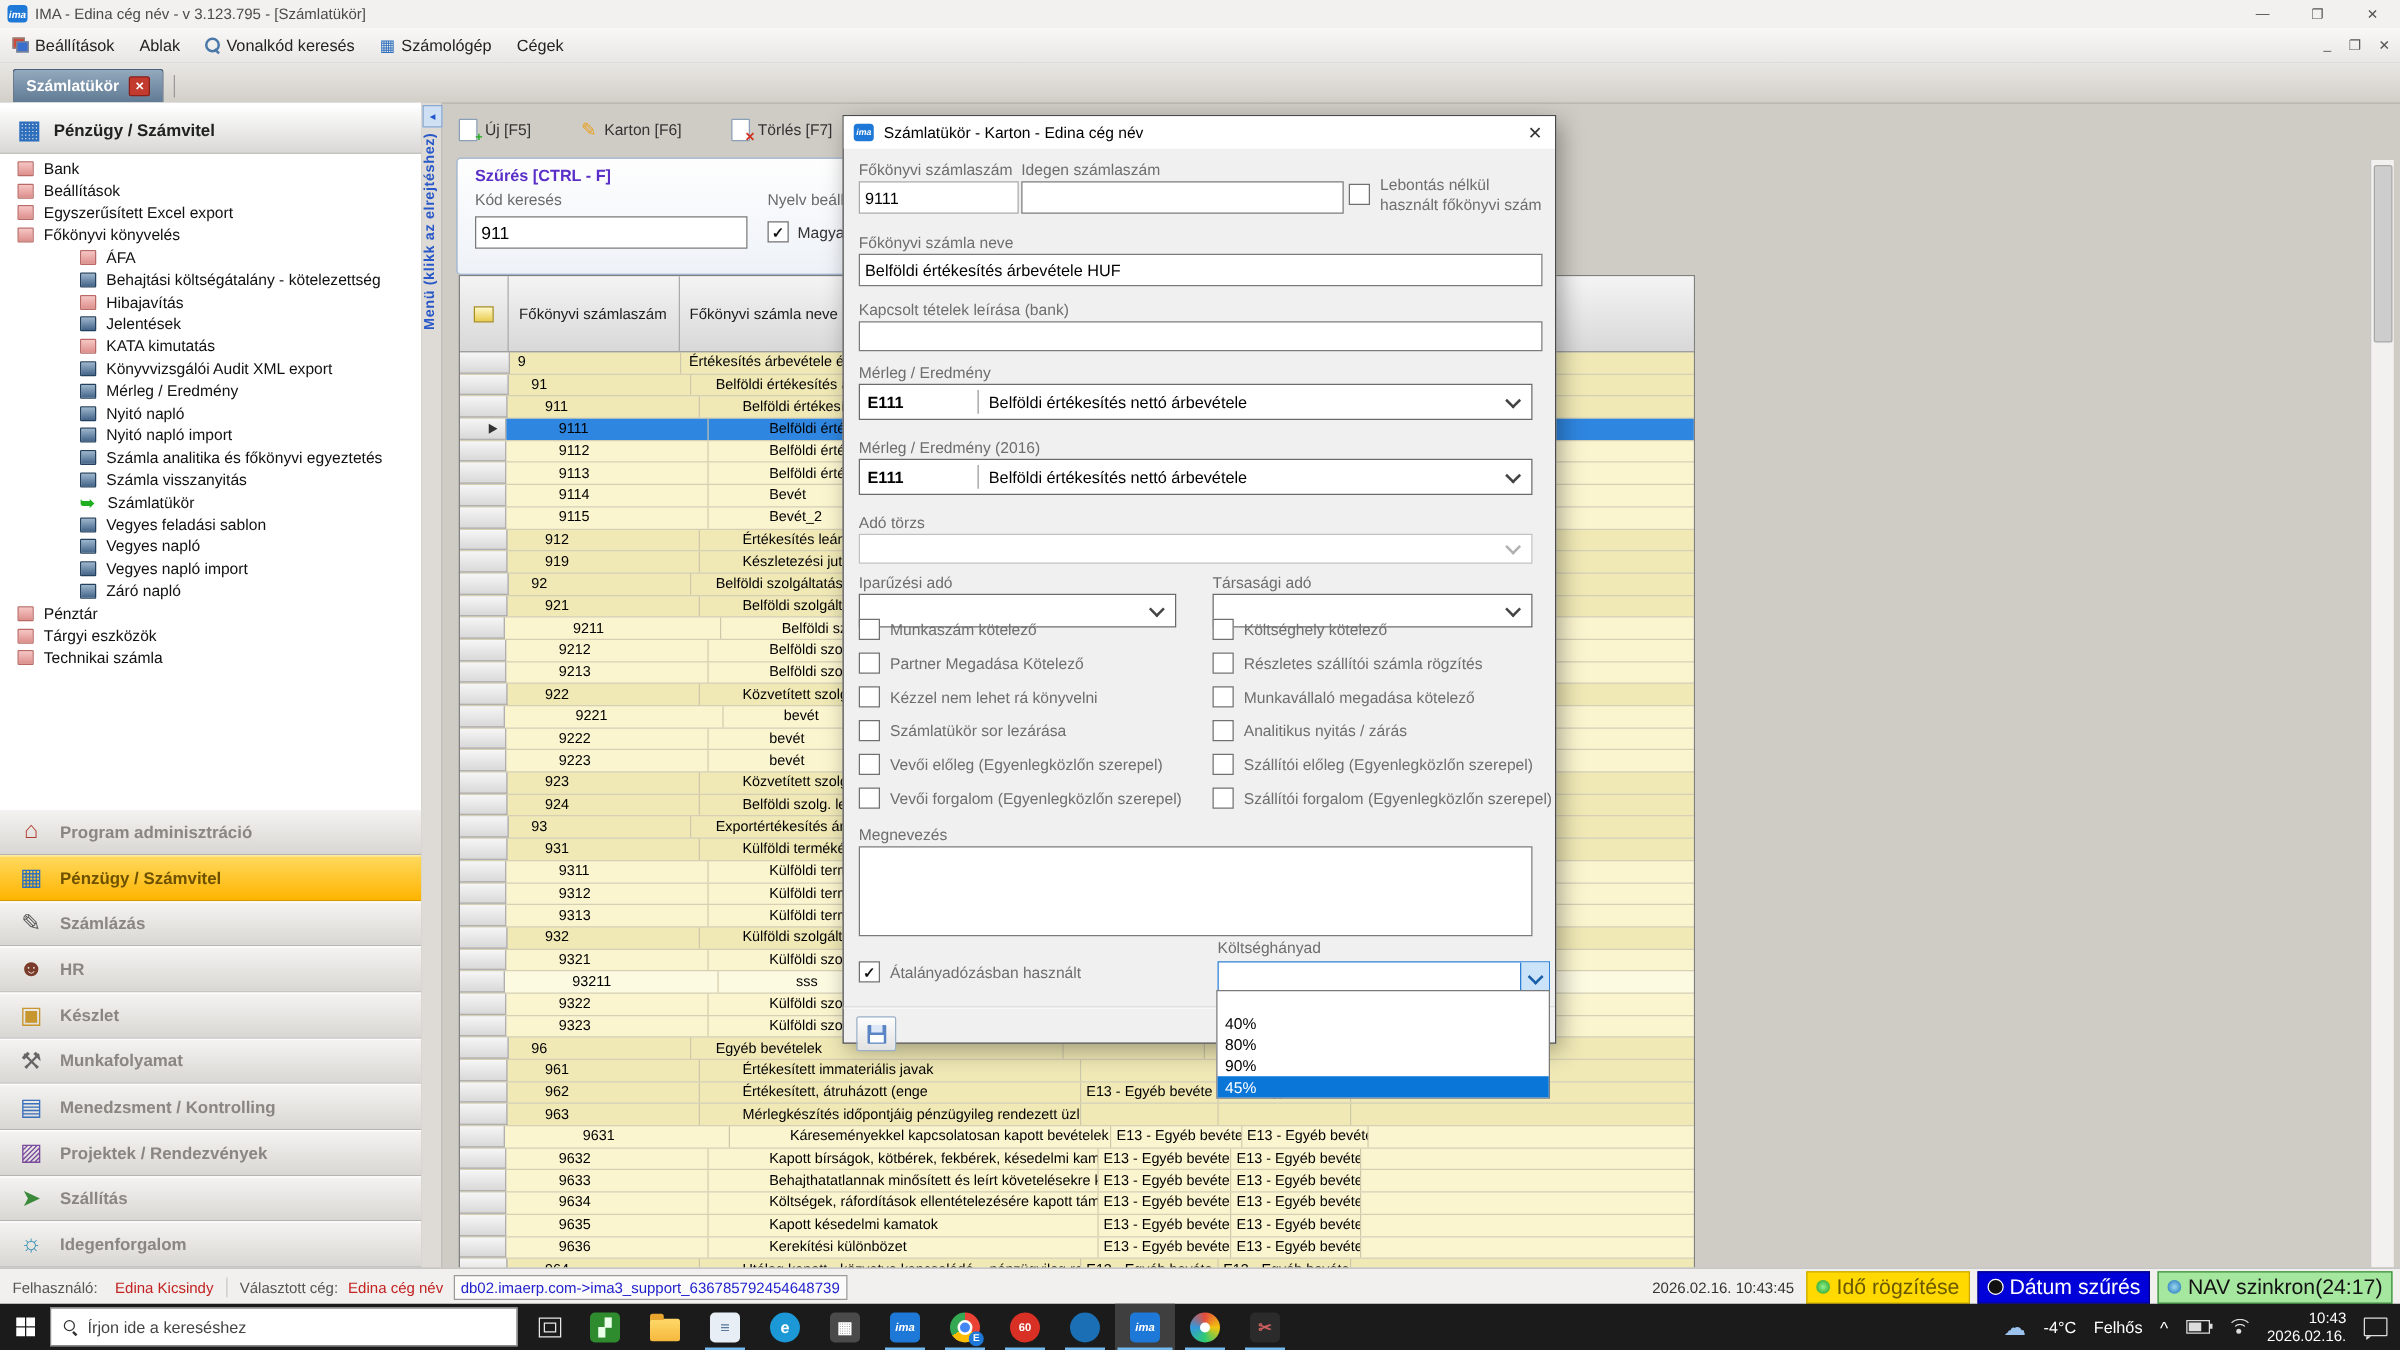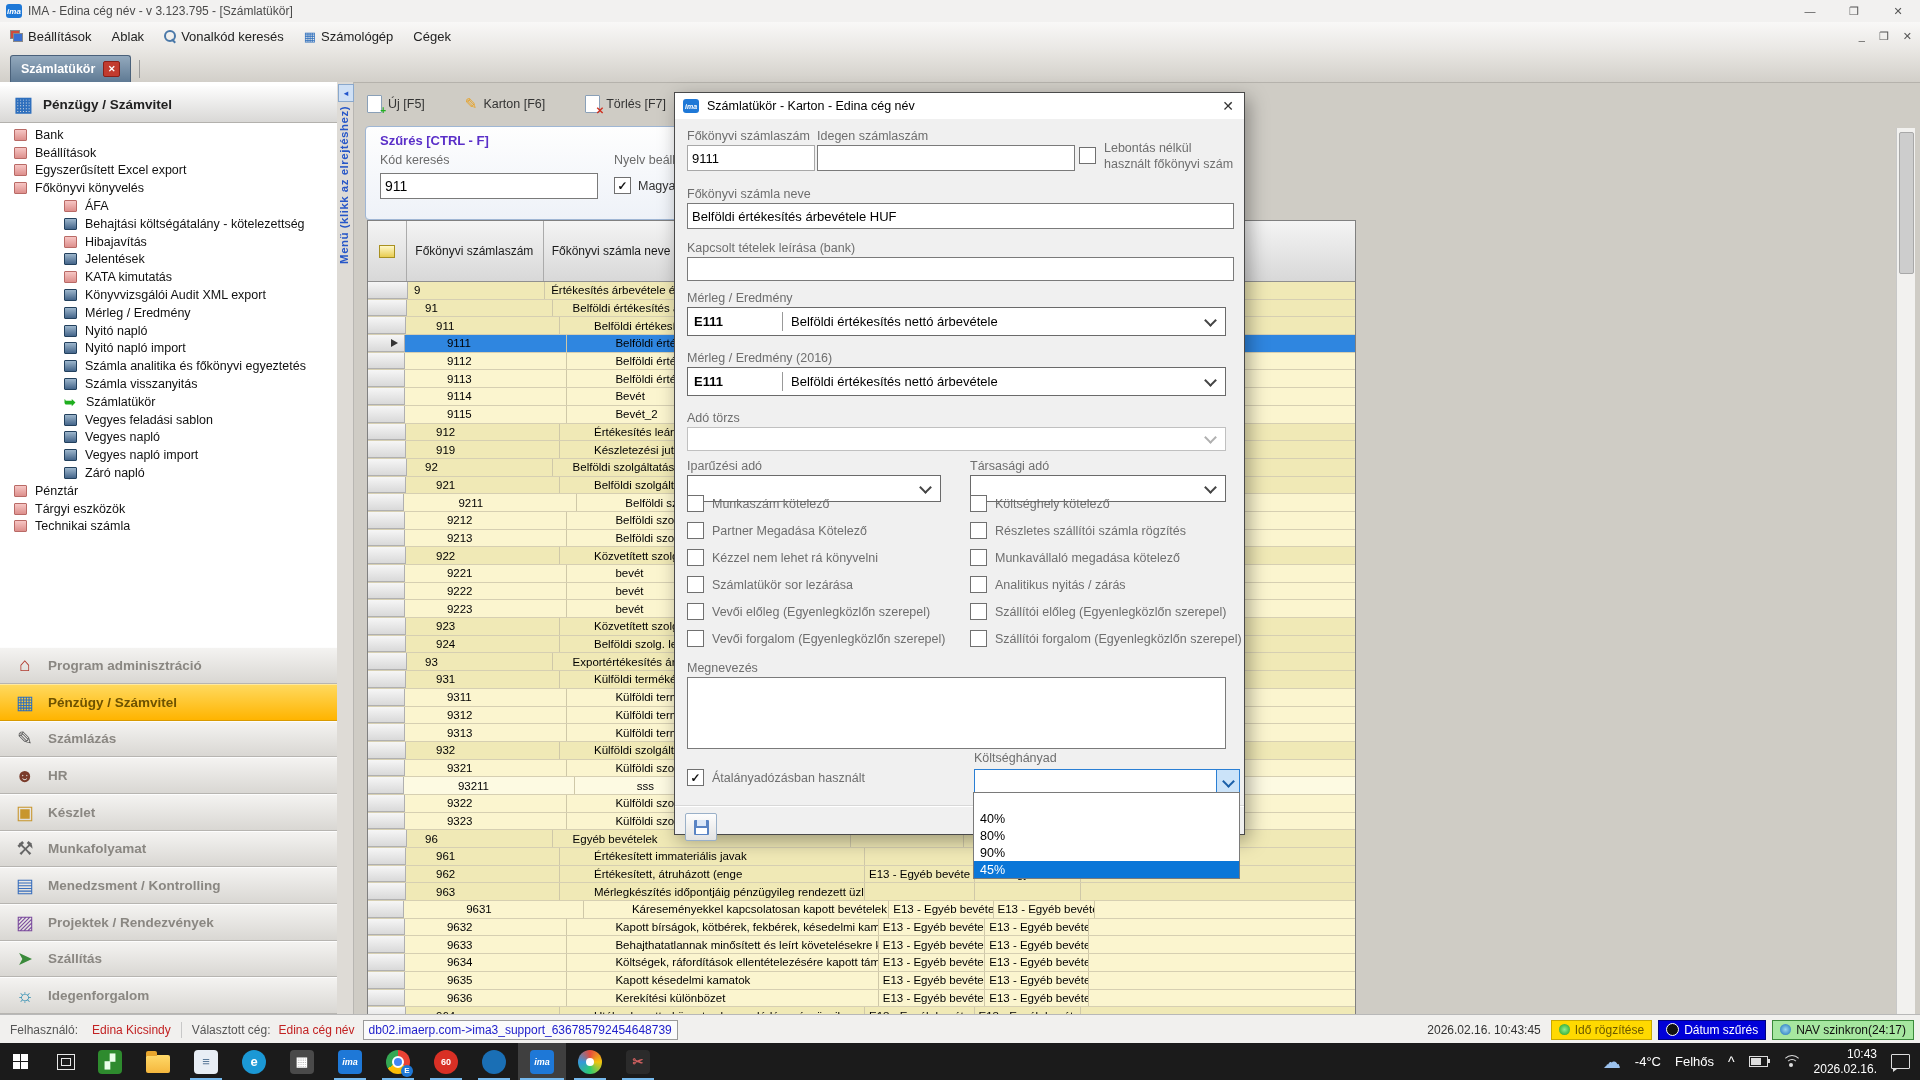--- a/index.html
+++ b/index.html
@@ -128,21 +128,21 @@
   #dropdown{left:973px;top:792px;width:265px;z-index:60;background:#fff;border:1px solid #7a7a7a;font-size:12.5px;}
   .ditem{height:17px;display:flex;align-items:center;padding-left:6px;color:#000;}
   .ditem.hl{background:#0a76d8;color:#fff;}
   
   #statusbar{left:0;top:1014px;width:1920px;height:29px;background:#f1f0ee;border-top:1px solid #b8b8b8;
     display:flex;align-items:center;font-size:12px;color:#555;}
   .sbred{color:#c22222;} .sbsep{width:1px;height:16px;background:#c8c8c8;margin:0 10px;}
   #sb-db{border:1px solid #9a9a9a;padding:2px 5px;color:#2222cc;background:#fbfbfb;}
   #sb-right{margin-left:auto;display:flex;align-items:center;gap:6px;margin-right:6px;}
   #sb-datetime{color:#333;margin-right:4px;}
-  .sbbtn{display:flex;align-items:center;gap:5px;padding:2px 7px;font-size:12px;border:1px solid #555;}
+  .sbbtn{display:flex;align-items:center;gap:5px;padding:2px 7px;font-size:17px;border:1px solid #555;}
   .sbbtn .dot{width:11px;height:11px;border-radius:50%;}
   #btn-ido{background:#ffd900;border-color:#c8a800;color:#6b5900;}
   #btn-ido .dot{background:radial-gradient(#8ef08e,#1f9a1f);}
   #btn-datum{background:#0000d8;border-color:#000080;color:#fff;}
   #btn-datum .dot{background:#111;border:1px solid #fff;}
   #btn-nav{background:#a6e7a0;border-color:#3a8a3a;color:#111;}
   #btn-nav .dot{background:radial-gradient(#9ad8f0,#1a6fb5);}
   
   #taskbar{left:0;top:1043px;width:1920px;height:37px;background:#1b1b1b;display:flex;align-items:center;}
   #startbtn{width:40px;height:37px;display:flex;align-items:center;justify-content:center;}
@@ -555,21 +555,21 @@
       <div class="trow">
         <div class="selcell"></div>
         <div class="tcell c-code lvlA" style="padding-left: 30px;">922</div>
         <div class="tcell c-name lvlA" style="padding-left: 34px;">Közvetített szolgáltatások árbevétele</div>
         <div class="tcell c-m1 lvlA" style="padding-left: 4px;"></div>
         <div class="tcell c-m2 lvlA" style="padding-left: 4px;"></div>
         <div class="tcell c-x lvlA"></div>
       </div>
       <div class="trow">
         <div class="selcell"></div>
-        <div class="tcell c-code lvlB" style="padding-left: 42px;">9221</div>
+        <div class="tcell c-code lvlB" style="padding-left: 56px;">9221</div>
         <div class="tcell c-name lvlB" style="padding-left: 48px;">bevét</div>
         <div class="tcell c-m1 lvlB" style="padding-left: 4px;"></div>
         <div class="tcell c-m2 lvlB" style="padding-left: 4px;"></div>
         <div class="tcell c-x lvlB"></div>
       </div>
       <div class="trow">
         <div class="selcell"></div>
         <div class="tcell c-code lvlB" style="padding-left: 42px;">9222</div>
         <div class="tcell c-name lvlB" style="padding-left: 48px;">bevét</div>
         <div class="tcell c-m1 lvlB" style="padding-left: 4px;"></div>
@@ -950,20 +950,27 @@
 
 <div class="abs" id="taskbar">
   <div id="startbtn">
       <span class="w">
         <i></i>
         <i></i>
         <i></i>
         <i></i>
       </span>
     </div>
+  <div id="tb-search">
+    <span class="sicon">
+        <i></i>
+        <b></b>
+      </span>
+    <span>Írjon ide a kereséshez</span>
+  </div>
   <div id="taskview">
       <span class="tv"></span>
     </div>
   <div id="tb-icons" style="display:flex;">
       <div class="slot">
         <span class="appico" style="background: rgb(46, 139, 46); color: rgb(234, 255, 234);">▞</span>
       </div>
       <div class="slot">
         <span class="folder"></span>
       </div>

